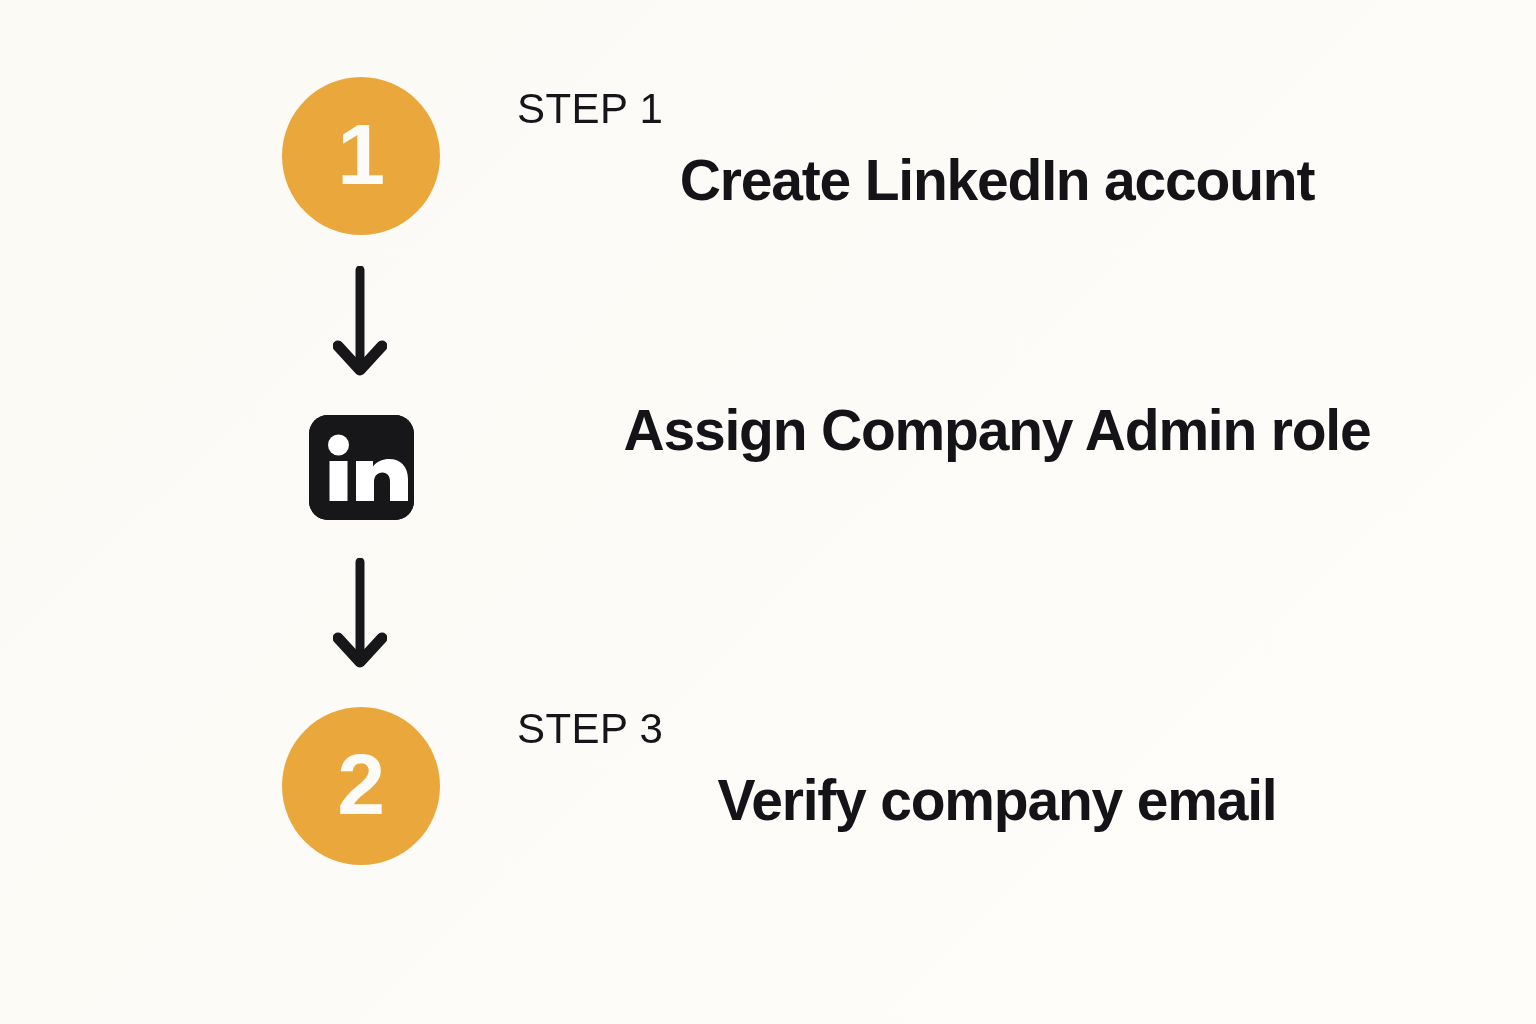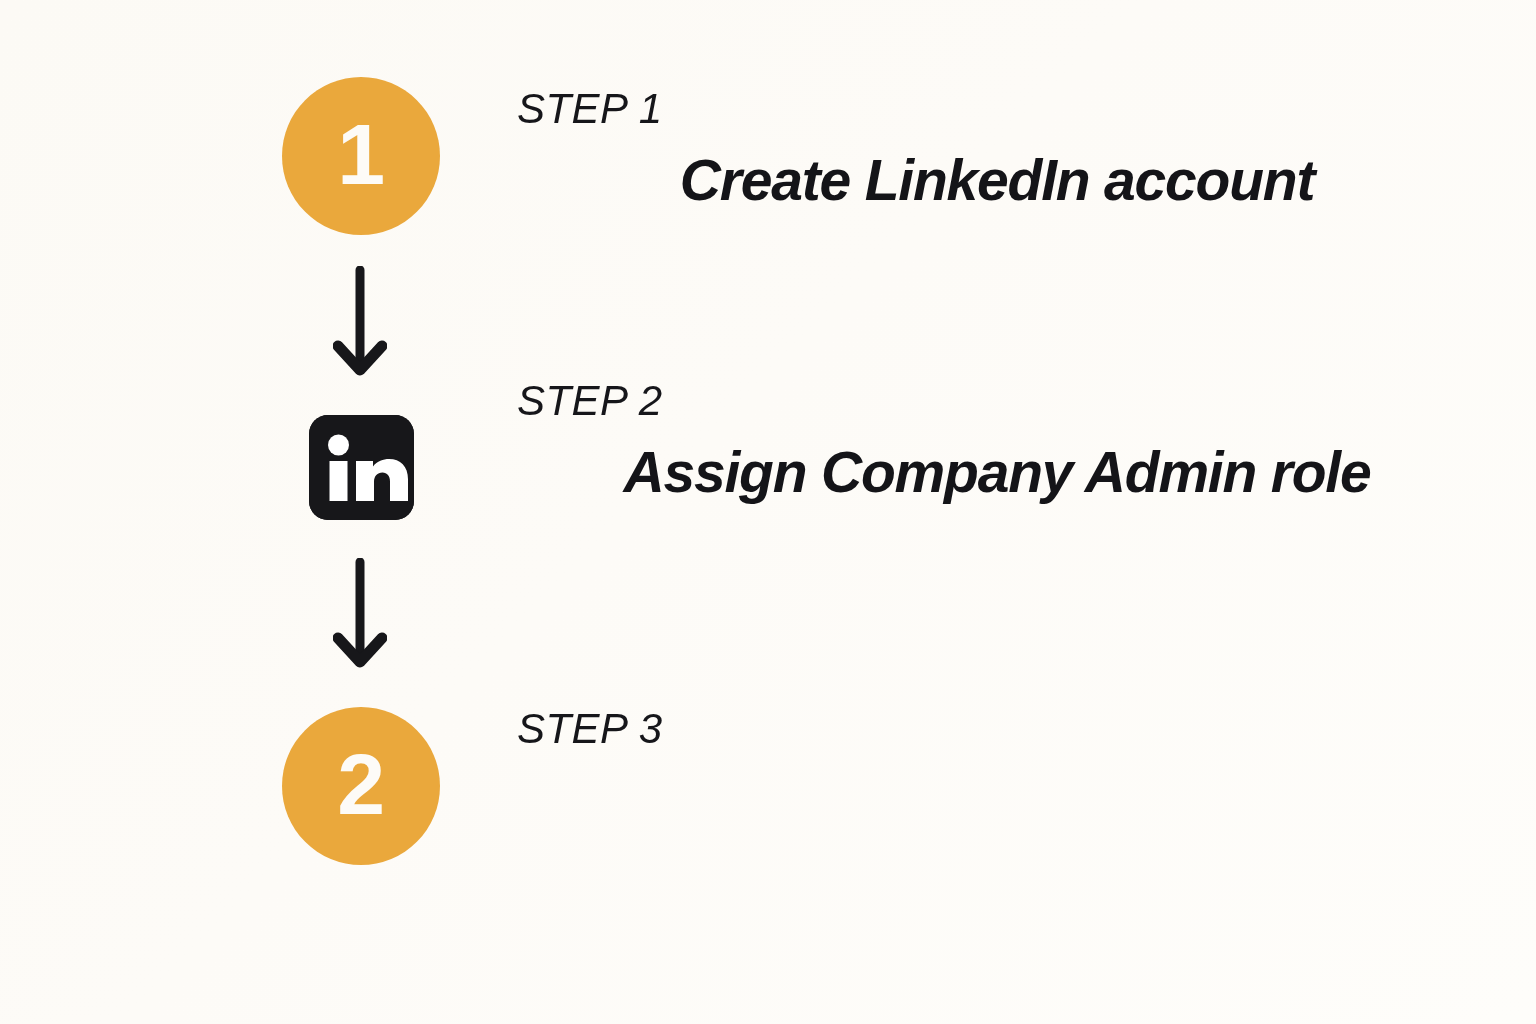--- a/index.html
+++ b/index.html
@@ -66,21 +66,20 @@
     background: #17171a;
     display: block;
   }
   .linkedin-icon svg { display: block; }
 
   .text-slot {
     position: absolute;
     left: 517px;
     top: 0;
     width: 960px;
-    font-style: italic;
   }
 
   .step-eyebrow {
     font-size: 42px;
     font-weight: 500;
     line-height: 1;
     color: #16161a;
     letter-spacing: 0.4px;
     white-space: nowrap;
   }
@@ -135,34 +134,34 @@
           <circle cx="29.5" cy="30" r="10.5" fill="#ffffff"></circle>
 
           <rect x="20.5" y="46" width="18" height="40" fill="#ffffff"></rect>
 
           <path d="M47 46 h17 v5.5 c4.2-5.4 10.2-7.4 16-7.4 11.4 0 19 7.3 19 20.2 V86 h-18 V66.5
                    c0-5.4-2.8-8.9-7.6-8.9 -4.9 0-8.4 3.6-8.4 9.2 V86 H47 Z" fill="#ffffff"></path>
         </svg>
       </span>
     </div>
     <div class="text-slot" style="top:-5px;">
-      <div class="step-eyebrow">STEP 2</div>
       <div class="step-title">Assign Company Admin role</div>
     </div>
   </div>
 
   <div class="connector" style="top:558px;">
     <svg width="54" height="110" viewBox="0 0 54 110" aria-hidden="true">
       <line x1="27" y1="4" x2="27" y2="98" stroke="#17171a" stroke-width="9" stroke-linecap="round"></line>
       <path d="M5 80 L27 104 L49 80" fill="none" stroke="#17171a" stroke-width="11" stroke-linecap="round" stroke-linejoin="round"></path>
     </svg>
   </div>
 
   <div class="step-row" style="top:704px;">
     <div class="marker-slot">
       <div class="step-circle">2</div>
     </div>
     <div class="text-slot" style="top:4px;">
       <div class="step-eyebrow">STEP 3</div>
+      <div class="step-title">Verify company email</div>
     </div>
   </div>
 
 </div>
 
 </body></html>

